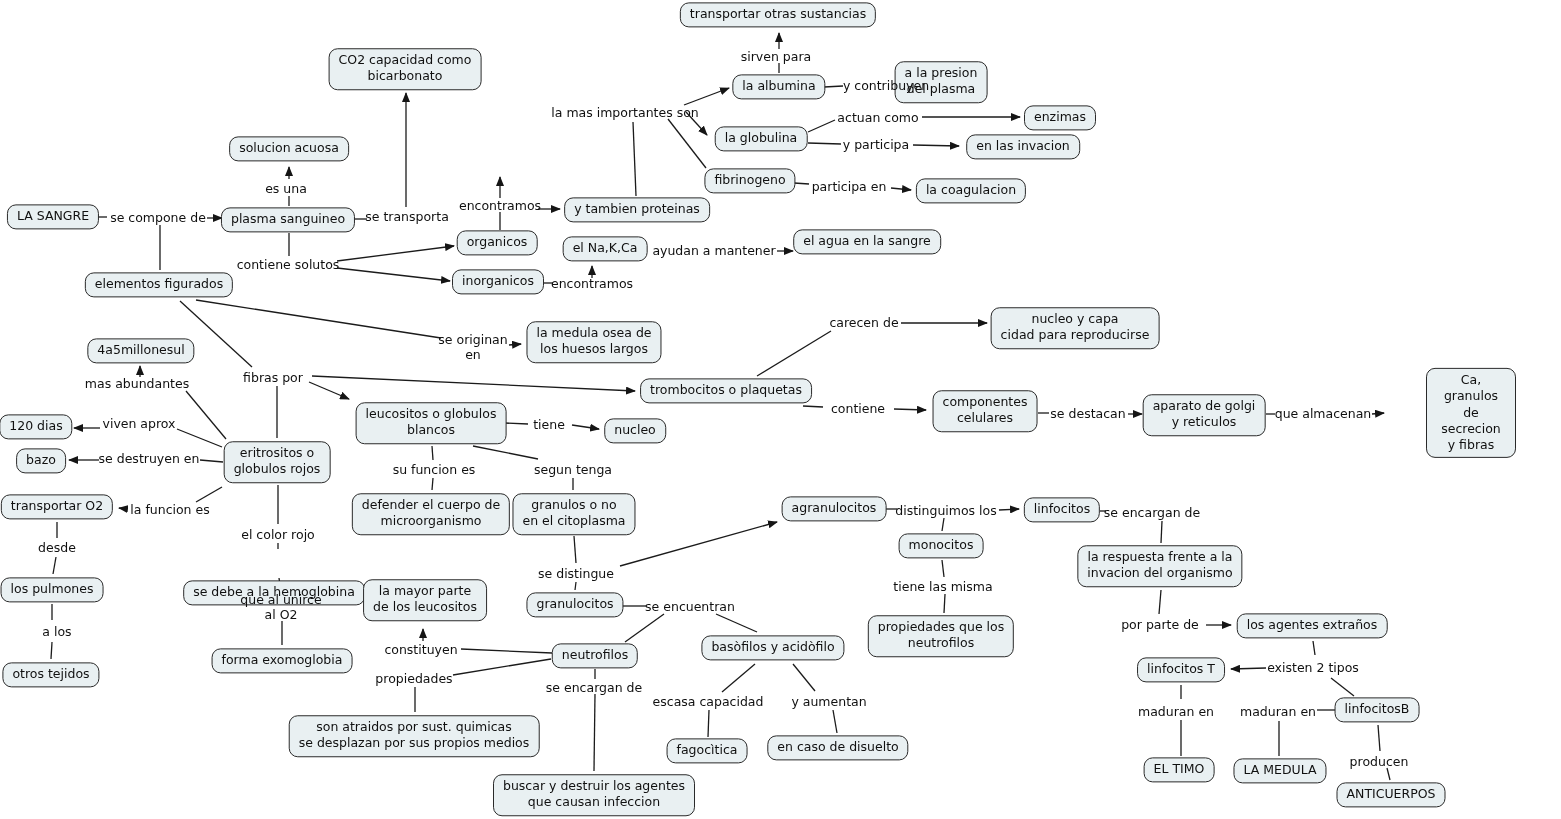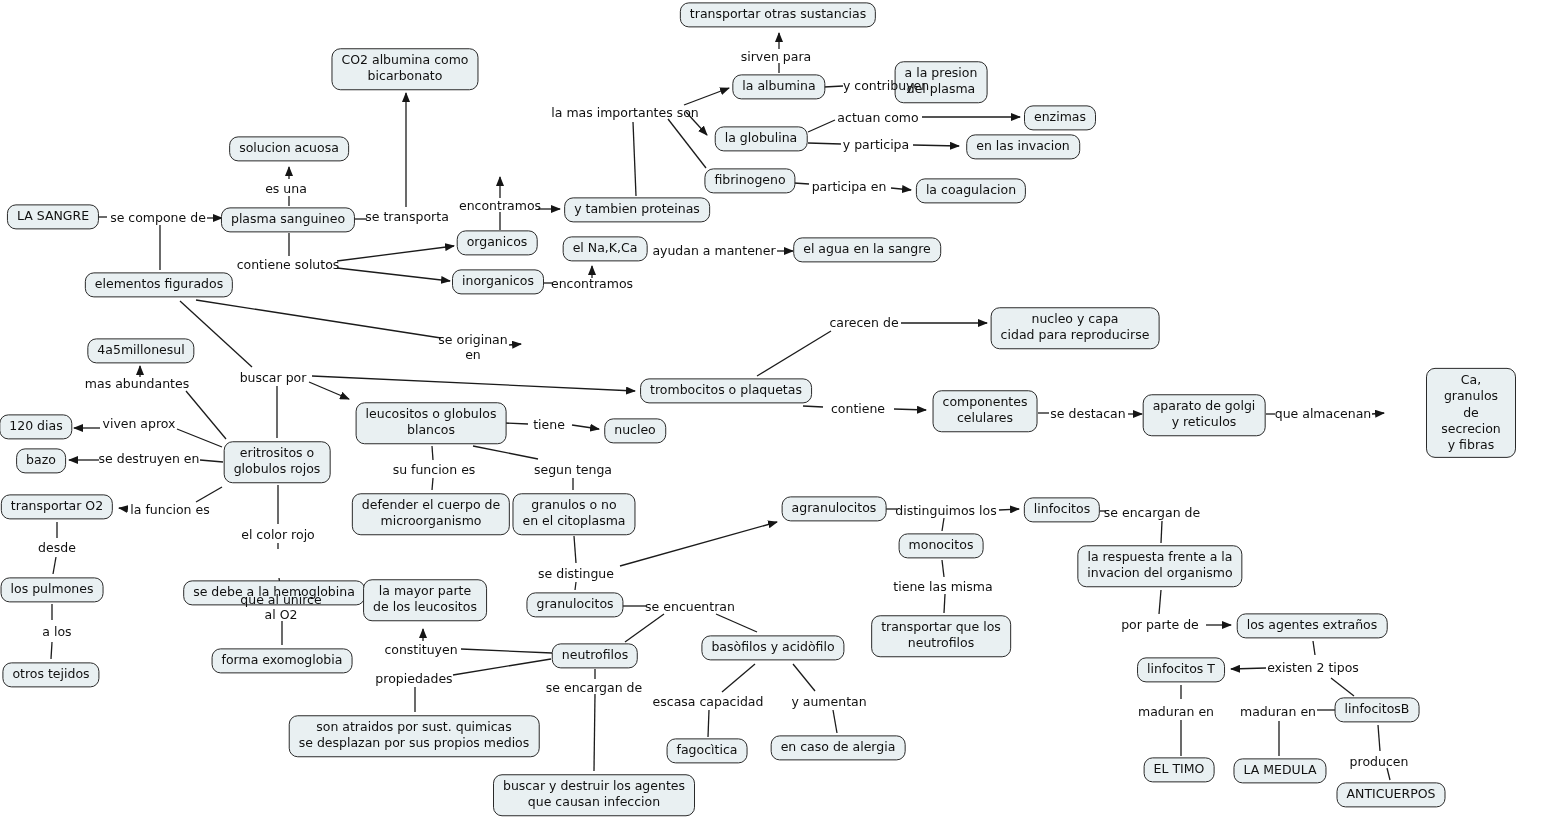--- a/index.html
+++ b/index.html
@@ -132,38 +132,40 @@
       <line x1="1181" y1="720" x2="1181" y2="756"></line>
       <line x1="1317" y1="710" x2="1335" y2="710"></line>
       <line x1="1279" y1="721" x2="1279" y2="756"></line>
       <line x1="1378" y1="725" x2="1380" y2="751"></line>
       <line x1="1387" y1="768" x2="1390" y2="780"></line>
     </g>
   </svg>
 
   <div class="node" style="left:53px;top:217px">LA SANGRE</div>
   <div class="node" style="left:289px;top:149px">solucion acuosa</div>
-  <div class="node" style="left:405px;top:69px">CO2 albumina como
+  <div class="node" style="left:405px;top:69px">CO2 capacidad como
 bicarbonato</div>
   <div class="node" style="left:288px;top:220px">plasma sanguineo</div>
   <div class="node" style="left:637px;top:210px">y tambien proteinas</div>
   <div class="node" style="left:497px;top:243px">organicos</div>
   <div class="node" style="left:498px;top:282px">inorganicos</div>
   <div class="node" style="left:605px;top:249px">el Na,K,Ca</div>
-  <div class="node" style="left:867px;top:250px">el agua en la sangre</div>
+  <div class="node" style="left:867px;top:242px">el agua en la sangre</div>
   <div class="node" style="left:778px;top:15px">transportar otras sustancias</div>
   <div class="node" style="left:779px;top:87px">la albumina</div>
   <div class="node" style="left:941px;top:82px">a la presion
 del plasma</div>
   <div class="node" style="left:761px;top:139px">la globulina</div>
   <div class="node" style="left:1060px;top:118px">enzimas</div>
   <div class="node" style="left:1023px;top:147px">en las invacion</div>
   <div class="node" style="left:750px;top:181px">fibrinogeno</div>
   <div class="node" style="left:971px;top:191px">la coagulacion</div>
   <div class="node" style="left:159px;top:285px">elementos figurados</div>
+  <div class="node" style="left:594px;top:342px">la medula osea de
+los huesos largos</div>
   <div class="node" style="left:141px;top:351px">4a5millonesul</div>
   <div class="node" style="left:36px;top:427px">120 dias</div>
   <div class="node" style="left:41px;top:461px">bazo</div>
   <div class="node" style="left:57px;top:507px">transportar O2</div>
   <div class="node" style="left:277px;top:462px">eritrositos o
 globulos rojos</div>
   <div class="node" style="left:52px;top:590px">los pulmones</div>
   <div class="node" style="left:51px;top:675px">otros tejidos</div>
   <div class="node" style="left:274px;top:593px">se debe a la hemoglobina</div>
   <div class="node" style="left:282px;top:661px">forma exomoglobia</div>
@@ -186,24 +188,24 @@
   <div class="node" style="left:425px;top:600px">la mayor parte
 de los leucositos</div>
   <div class="node" style="left:575px;top:605px">granulocitos</div>
   <div class="node" style="left:595px;top:656px">neutrofilos</div>
   <div class="node" style="left:773px;top:648px">basòfilos y acidòfilo</div>
   <div class="node" style="left:594px;top:795px">buscar y destruir los agentes
 que causan infeccion</div>
   <div class="node" style="left:414px;top:736px">son atraidos por sust. quimicas
 se desplazan  por sus propios medios</div>
   <div class="node" style="left:707px;top:751px">fagocìtica</div>
-  <div class="node" style="left:838px;top:748px">en caso de alergia</div>
+  <div class="node" style="left:838px;top:748px">en caso de disuelto</div>
   <div class="node" style="left:834px;top:509px">agranulocitos</div>
   <div class="node" style="left:941px;top:546px">monocitos</div>
-  <div class="node" style="left:941px;top:636px">transportar que los
+  <div class="node" style="left:941px;top:636px">propiedades que los
 neutrofilos</div>
   <div class="node" style="left:1062px;top:510px">linfocitos</div>
   <div class="node" style="left:1160px;top:566px">la respuesta frente a la
 invacion del organismo</div>
   <div class="node" style="left:1312px;top:626px">los agentes extraños</div>
   <div class="node" style="left:1181px;top:670px">linfocitos T</div>
   <div class="node" style="left:1377px;top:710px">linfocitosB</div>
   <div class="node" style="left:1179px;top:770px">EL TIMO</div>
   <div class="node" style="left:1280px;top:771px">LA MEDULA</div>
   <div class="node" style="left:1391px;top:795px">ANTICUERPOS</div>
@@ -217,21 +219,21 @@
   <div class="elabel" style="left:714px;top:250px">ayudan a mantener</div>
   <div class="elabel" style="left:625px;top:112px">la mas importantes son</div>
   <div class="elabel" style="left:776px;top:56px">sirven para</div>
   <div class="elabel" style="left:886px;top:85px">y contribuyen</div>
   <div class="elabel" style="left:878px;top:117px">actuan como</div>
   <div class="elabel" style="left:876px;top:144px">y participa</div>
   <div class="elabel" style="left:849px;top:186px">participa en</div>
   <div class="elabel" style="left:473px;top:347px">se originan
 en</div>
   <div class="elabel" style="left:137px;top:383px">mas abundantes</div>
-  <div class="elabel" style="left:273px;top:377px">buscar por</div>
+  <div class="elabel" style="left:273px;top:377px">fibras por</div>
   <div class="elabel" style="left:139px;top:423px">viven aprox</div>
   <div class="elabel" style="left:149px;top:458px">se destruyen en</div>
   <div class="elabel" style="left:170px;top:509px">la funcion es</div>
   <div class="elabel" style="left:57px;top:547px">desde</div>
   <div class="elabel" style="left:57px;top:631px">a los</div>
   <div class="elabel" style="left:278px;top:534px">el color rojo</div>
   <div class="elabel" style="left:281px;top:607px">que al unirce
 al O2</div>
   <div class="elabel" style="left:864px;top:322px">carecen de</div>
   <div class="elabel" style="left:858px;top:408px">contiene</div>

